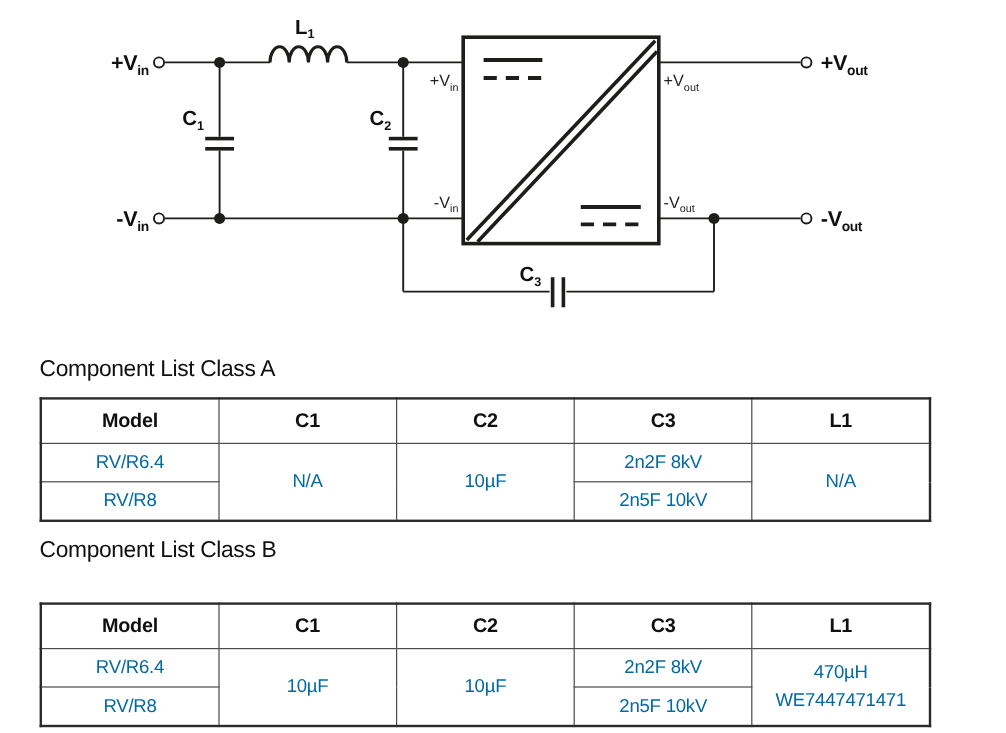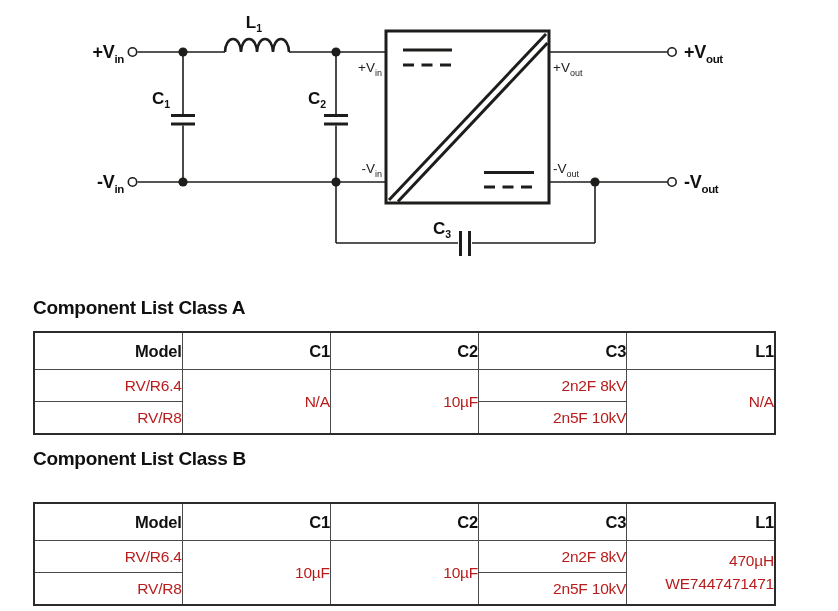--- a/index.html
+++ b/index.html
@@ -42,56 +42,56 @@
     font-weight: 400;
     fill: #222222;
   }
   .pin-lbl .sub { font-size: 9px; }
 
   .table-title {
     position: absolute;
     left: 33px;
     margin: 0;
     font-size: 19px;
-    font-weight: bold;
+    font-weight: normal;
     color: #101010;
     letter-spacing: -0.3px;
   }
   #title-a { top: 297px; }
   #title-b { top: 448px; }
 
   .comp-table {
     position: absolute;
     left: 33px;
     width: 743px;
     border-collapse: collapse;
     table-layout: fixed;
     background: #ffffff;
     border: 2px solid #2b2b2b;
   }
   #table-a { top: 331px; }
   #table-b { top: 502px; }
   .comp-table th, .comp-table td {
     border: 1.5px solid #4a4a4a;
-    text-align: right;
+    text-align: center;
     vertical-align: middle;
     padding: 0;
   }
   .comp-table th {
     height: 36px;
     font-size: 16.5px;
     font-weight: bold;
     color: #101010;
     letter-spacing: -0.2px;
   }
   .comp-table td {
     height: 31px;
     font-size: 15.5px;
     font-weight: 400;
-    color: #b91c1c;
+    color: #0369a1;
     letter-spacing: -0.2px;
   }
   .two-line div { line-height: 1.45; }
 </style>
 </head>
 <body>
 
 <svg class="schematic" width="838" height="286" viewBox="0 0 838 286">
 
   <circle cx="132.5" cy="52" r="4.2" fill="#ffffff" stroke="#1d1d1b" stroke-width="1.6"></circle>

